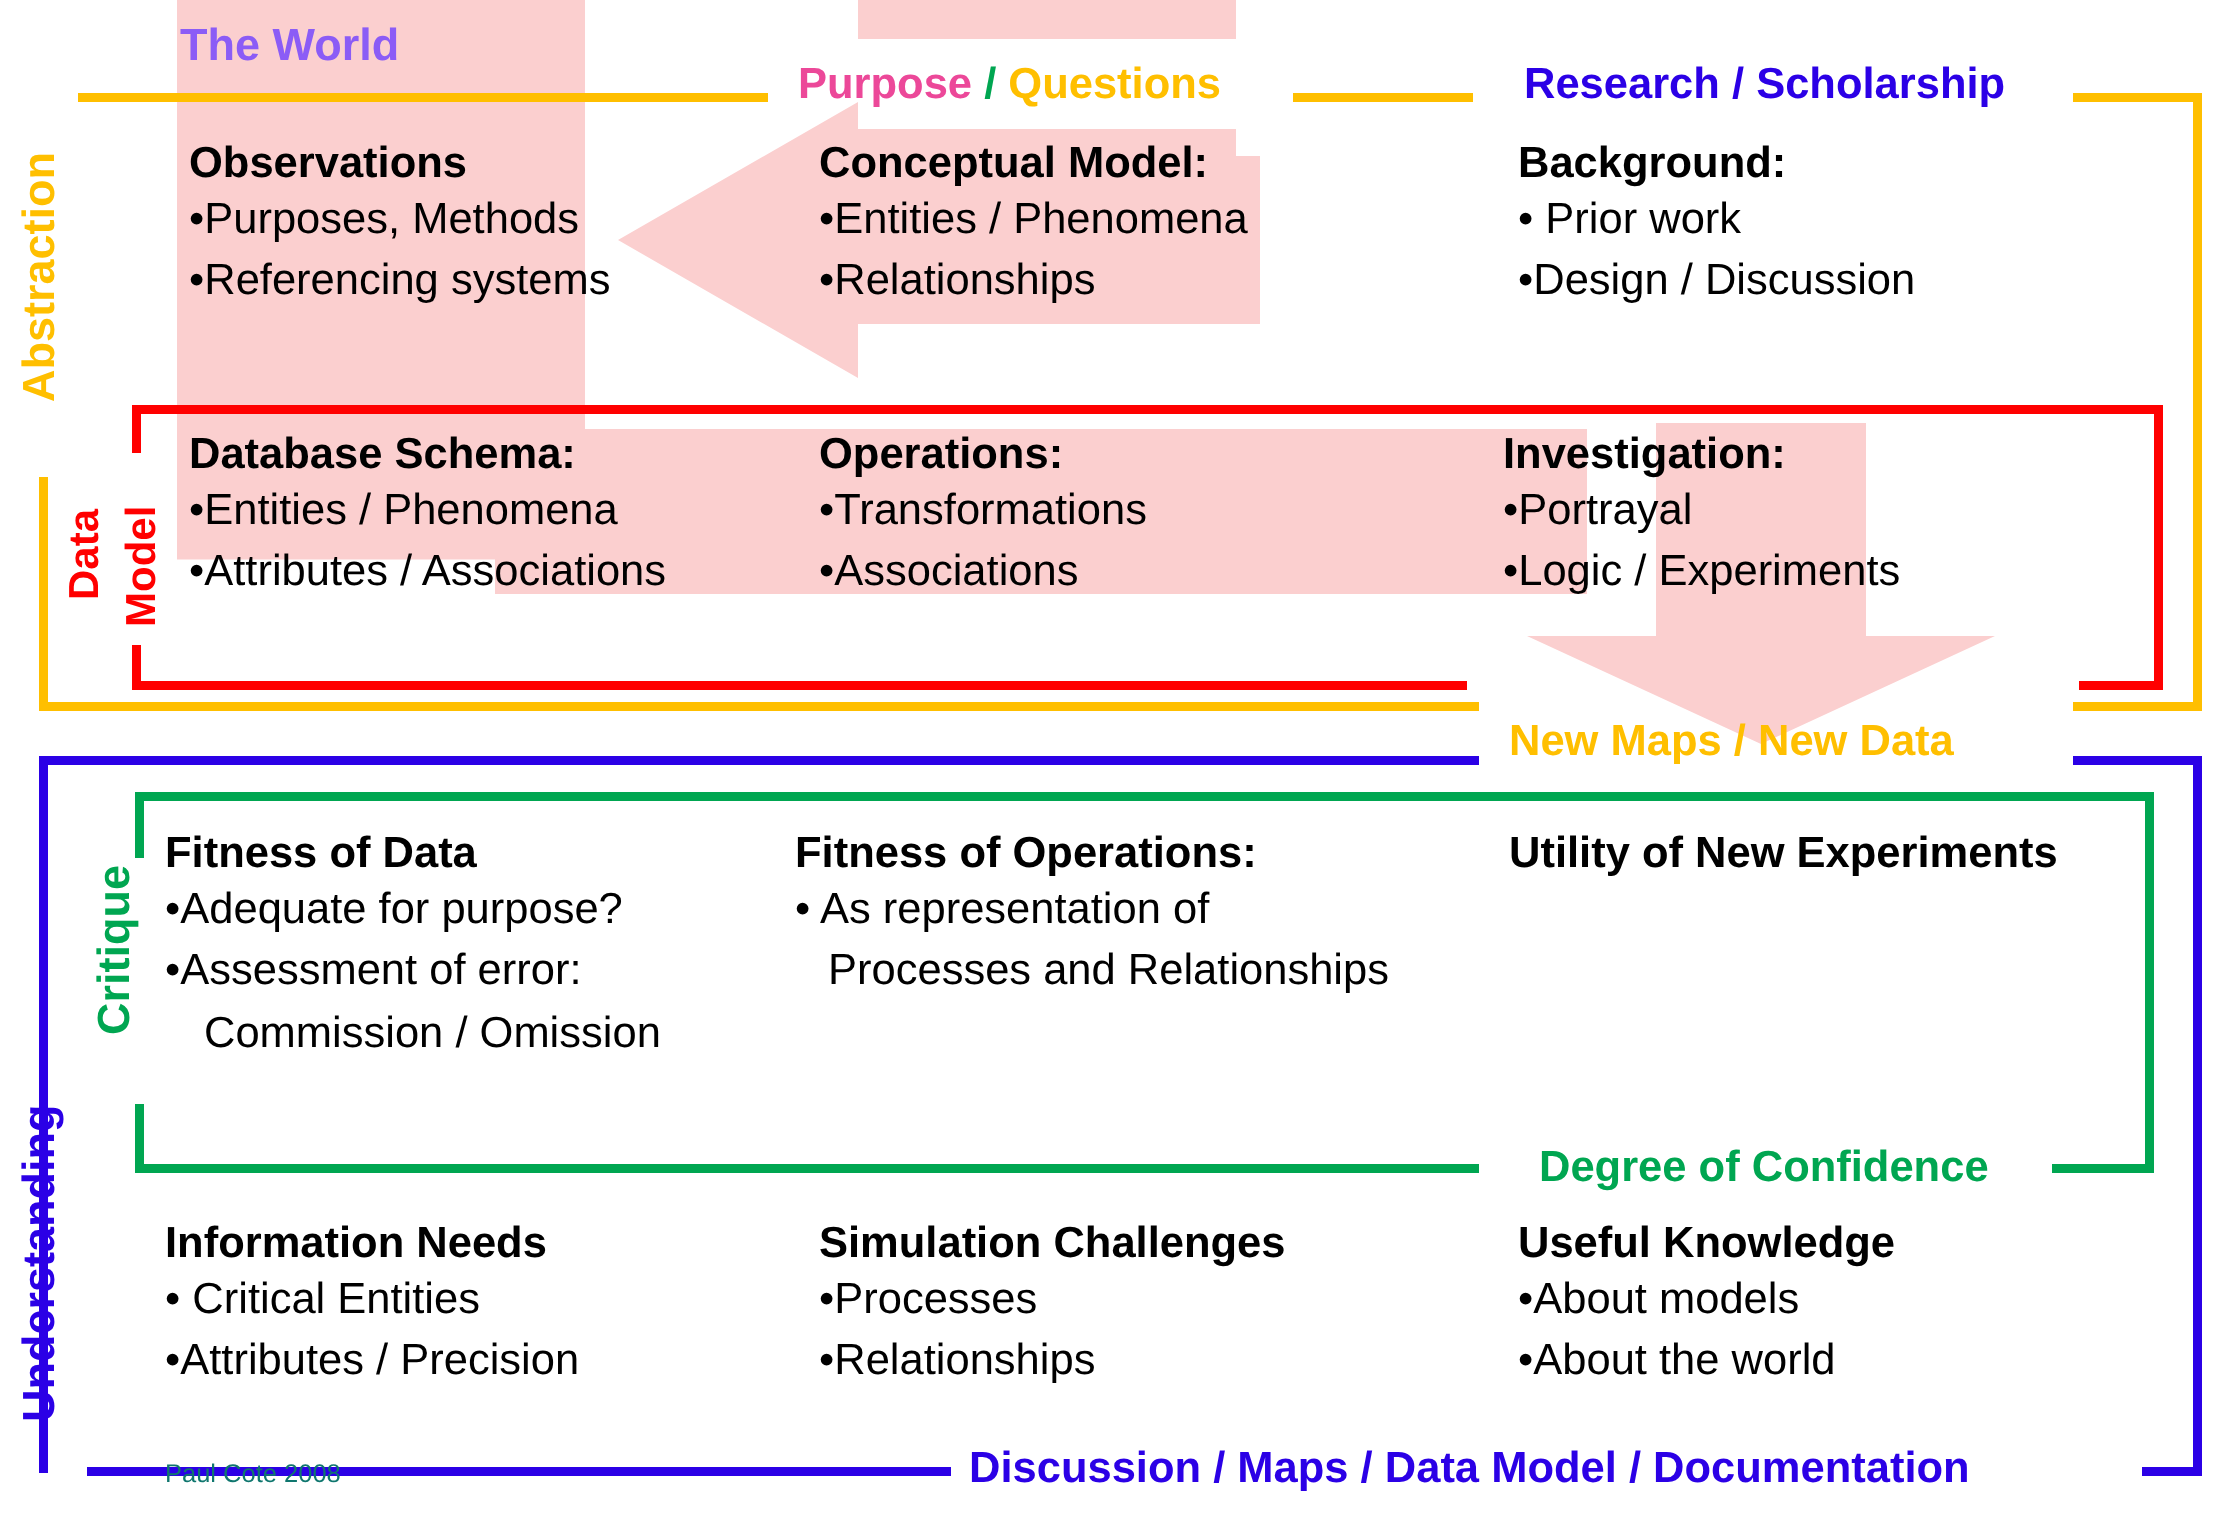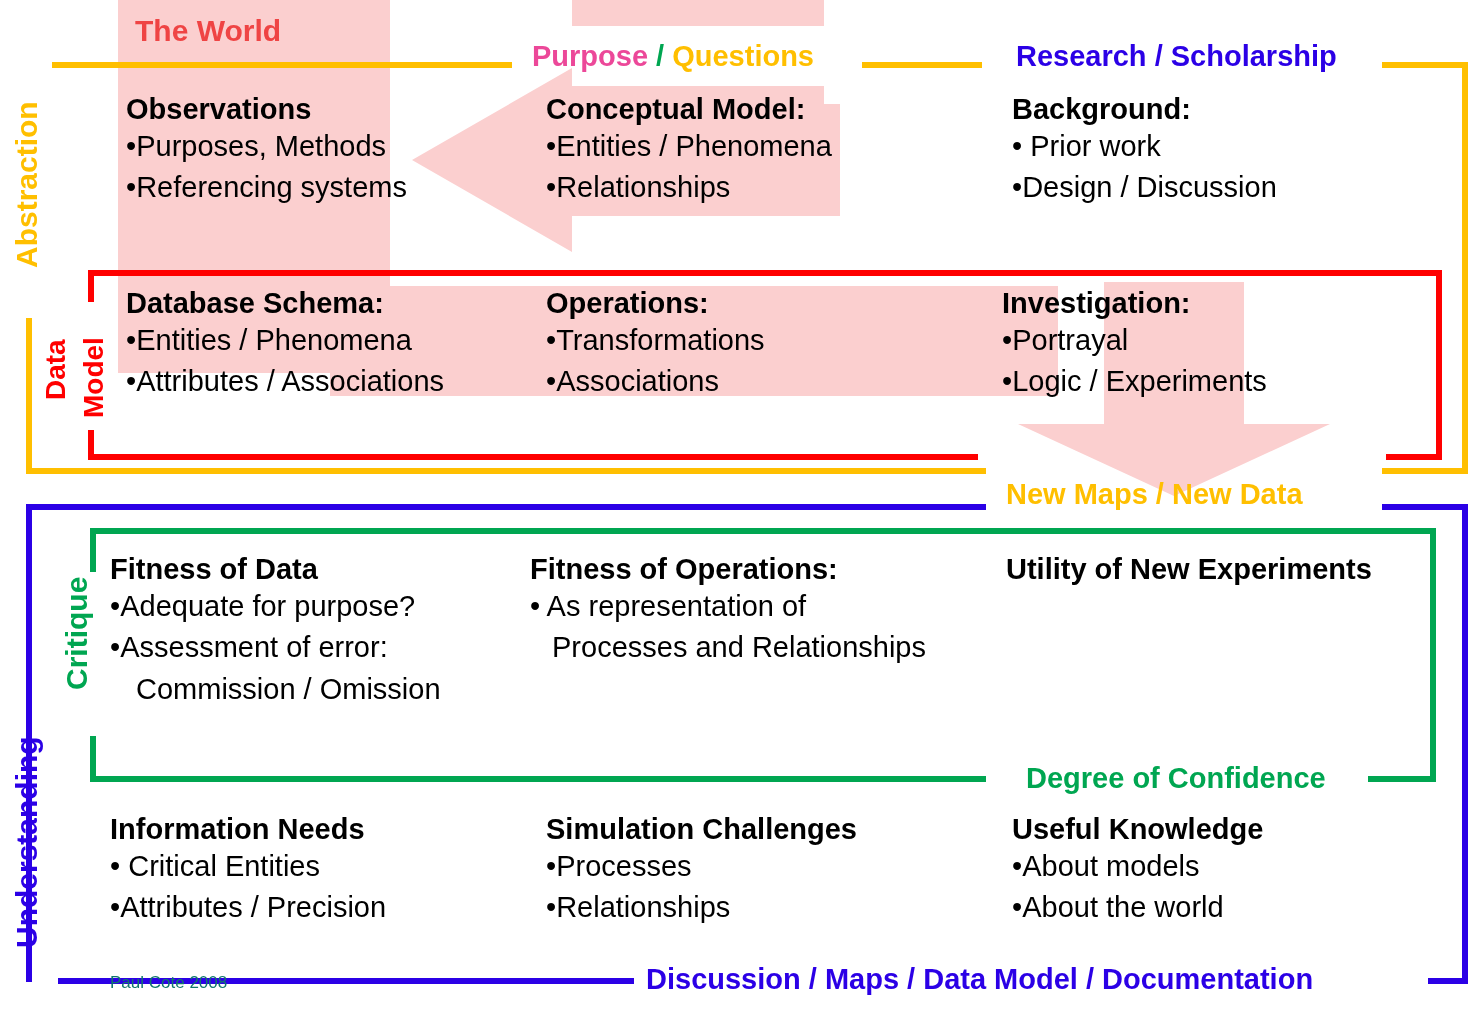--- a/index.html
+++ b/index.html
@@ -72,21 +72,21 @@
   <div class="bar" style="left:58px;top:978px;width:576px;height:6px;background:#2B00E6;"></div>
   <div class="bar" style="left:1428px;top:978px;width:40px;height:6px;background:#2B00E6;"></div>
 
   <div class="bar" style="left:90px;top:528px;width:1346px;height:6px;background:#00A651;"></div>
   <div class="bar" style="left:90px;top:528px;width:6px;height:44px;background:#00A651;"></div>
   <div class="bar" style="left:90px;top:736px;width:6px;height:46px;background:#00A651;"></div>
   <div class="bar" style="left:1430px;top:528px;width:6px;height:254px;background:#00A651;"></div>
   <div class="bar" style="left:90px;top:776px;width:896px;height:6px;background:#00A651;"></div>
   <div class="bar" style="left:1368px;top:776px;width:68px;height:6px;background:#00A651;"></div>
 
-  <div class="ribbon" style="left:120px;top:14px;font-size:30px;color:#ef4444;margin-left:15px;">The World</div>
+  <div class="ribbon" style="left:120px;top:14px;font-size:30px;color:#8b5cf6;">The World</div>
 
   <div class="ribbon" style="left:532px;top:40px;font-size:29px;">
     <span style="color:#ec4899;">Purpose</span><span style="color:#00A651;"> / </span><span style="color:#FFBF00;">Questions</span>
   </div>
 
   <div class="ribbon" style="left:1016px;top:40px;font-size:29px;color:#2B00E6;">Research / Scholarship</div>
 
   <div class="ribbon" style="left:1006px;top:478px;font-size:29px;color:#FFBF00;">New Maps / New Data</div>
 
   <div class="ribbon" style="left:1026px;top:762px;font-size:29px;color:#00A651;">Degree of Confidence</div>

